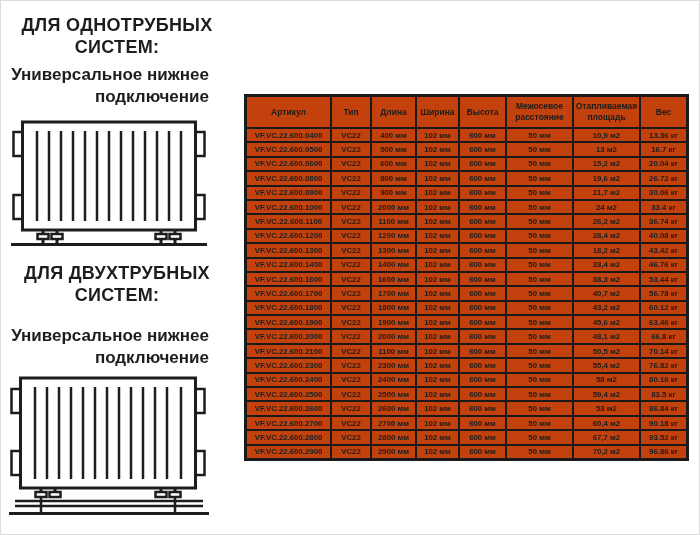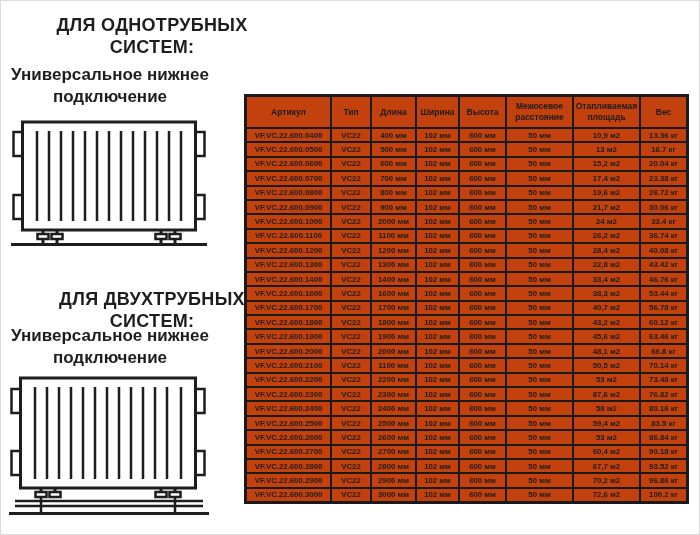--- a/index.html
+++ b/index.html
@@ -3,30 +3,30 @@
 <meta charset="utf-8">
 <style>
   html,body{margin:0;padding:0;background:#fff;}
   .page{
     position:relative;width:700px;height:535px;box-sizing:border-box;
     background:#ffffff;border:1px solid #dcdcdc;overflow:hidden;
     font-family:"Liberation Sans", sans-serif;color:#1d1d1d;
   }
   .sec-title{
     position:absolute;left:0;width:232px;text-align:center;
-    font-size:18px;font-weight:800;line-height:1.22;letter-spacing:.3px;margin-left:35px;
+    font-size:18px;font-weight:800;line-height:1.22;letter-spacing:.3px;
   }
   .sec-sub{
-    position:absolute;left:10px;width:198px;text-align:center;
+    position:absolute;left:10px;width:198px;text-align:right;
     font-size:17px;font-weight:700;line-height:1.32;
   }
   #sec1-title{top:14px;}
   #sec1-sub{top:63px;}
   #diagram1{position:absolute;top:116px;left:8px;}
-  #sec2-title{top:288px;}
+  #sec2-title{top:262px;}
   #sec2-sub{top:324px;}
   #diagram2{position:absolute;top:372px;left:6px;}
   .spec-wrap{position:absolute;left:243px;top:93px;}
   table.spec{
     border-collapse:separate;border-spacing:0;table-layout:fixed;
     width:441px;border:2px solid #1a1a1a;background:#c2410c;
   }
   table.spec th,table.spec td{
     border:1px solid #1a1a1a;text-align:center;vertical-align:middle;
     font-weight:700;padding:0 1px;overflow:hidden;
@@ -178,30 +178,20 @@
             <td>VF.VC.22.600.0600</td>
             <td>VC22</td>
             <td>600 мм</td>
             <td>102 мм</td>
             <td>600 мм</td>
             <td>50 мм</td>
             <td>15,2 м2</td>
             <td>20.04 кг</td>
           </tr>
           <tr>
-            <td>VF.VC.22.600.0700</td>
-            <td>VC22</td>
-            <td>700 мм</td>
-            <td>102 мм</td>
-            <td>600 мм</td>
-            <td>50 мм</td>
-            <td>17,4 м2</td>
-            <td>23.38 кг</td>
-          </tr>
-          <tr>
             <td>VF.VC.22.600.0800</td>
             <td>VC22</td>
             <td>800 мм</td>
             <td>102 мм</td>
             <td>600 мм</td>
             <td>50 мм</td>
             <td>19,6 м2</td>
             <td>26.72 кг</td>
           </tr>
           <tr>
@@ -244,21 +234,21 @@
             <td>28,4 м2</td>
             <td>40.08 кг</td>
           </tr>
           <tr>
             <td>VF.VC.22.600.1300</td>
             <td>VC22</td>
             <td>1300 мм</td>
             <td>102 мм</td>
             <td>600 мм</td>
             <td>50 мм</td>
-            <td>22,8 м2</td>
+            <td>18,2 м2</td>
             <td>43.42 кг</td>
           </tr>
           <tr>
             <td>VF.VC.22.600.1400</td>
             <td>VC22</td>
             <td>1400 мм</td>
             <td>102 мм</td>
             <td>600 мм</td>
             <td>50 мм</td>
             <td>33,4 м2</td>
@@ -318,37 +308,27 @@
             <td>VF.VC.22.600.2100</td>
             <td>VC22</td>
             <td>1100 мм</td>
             <td>102 мм</td>
             <td>600 мм</td>
             <td>50 мм</td>
             <td>50,5 м2</td>
             <td>70.14 кг</td>
           </tr>
           <tr>
-            <td>VF.VC.22.600.2200</td>
-            <td>VC22</td>
-            <td>2200 мм</td>
-            <td>102 мм</td>
-            <td>600 мм</td>
-            <td>50 мм</td>
-            <td>53 м2</td>
-            <td>73.48 кг</td>
-          </tr>
-          <tr>
             <td>VF.VC.22.600.2300</td>
             <td>VC22</td>
             <td>2300 мм</td>
             <td>102 мм</td>
             <td>600 мм</td>
             <td>50 мм</td>
-            <td>87,6 м2</td>
+            <td>55,4 м2</td>
             <td>76.82 кг</td>
           </tr>
           <tr>
             <td>VF.VC.22.600.2400</td>
             <td>VC22</td>
             <td>2400 мм</td>
             <td>102 мм</td>
             <td>600 мм</td>
             <td>50 мм</td>
             <td>58 м2</td>
@@ -396,28 +376,18 @@
           </tr>
           <tr>
             <td>VF.VC.22.600.2900</td>
             <td>VC22</td>
             <td>2900 мм</td>
             <td>102 мм</td>
             <td>600 мм</td>
             <td>50 мм</td>
             <td>70,2 м2</td>
             <td>96.86 кг</td>
-          </tr>
-          <tr>
-            <td>VF.VC.22.600.3000</td>
-            <td>VC22</td>
-            <td>3000 мм</td>
-            <td>102 мм</td>
-            <td>600 мм</td>
-            <td>50 мм</td>
-            <td>72,6 м2</td>
-            <td>100.2 кг</td>
           </tr>
         </tbody>
     </table>
   </div>
 
 </div>
 
 </body></html>

